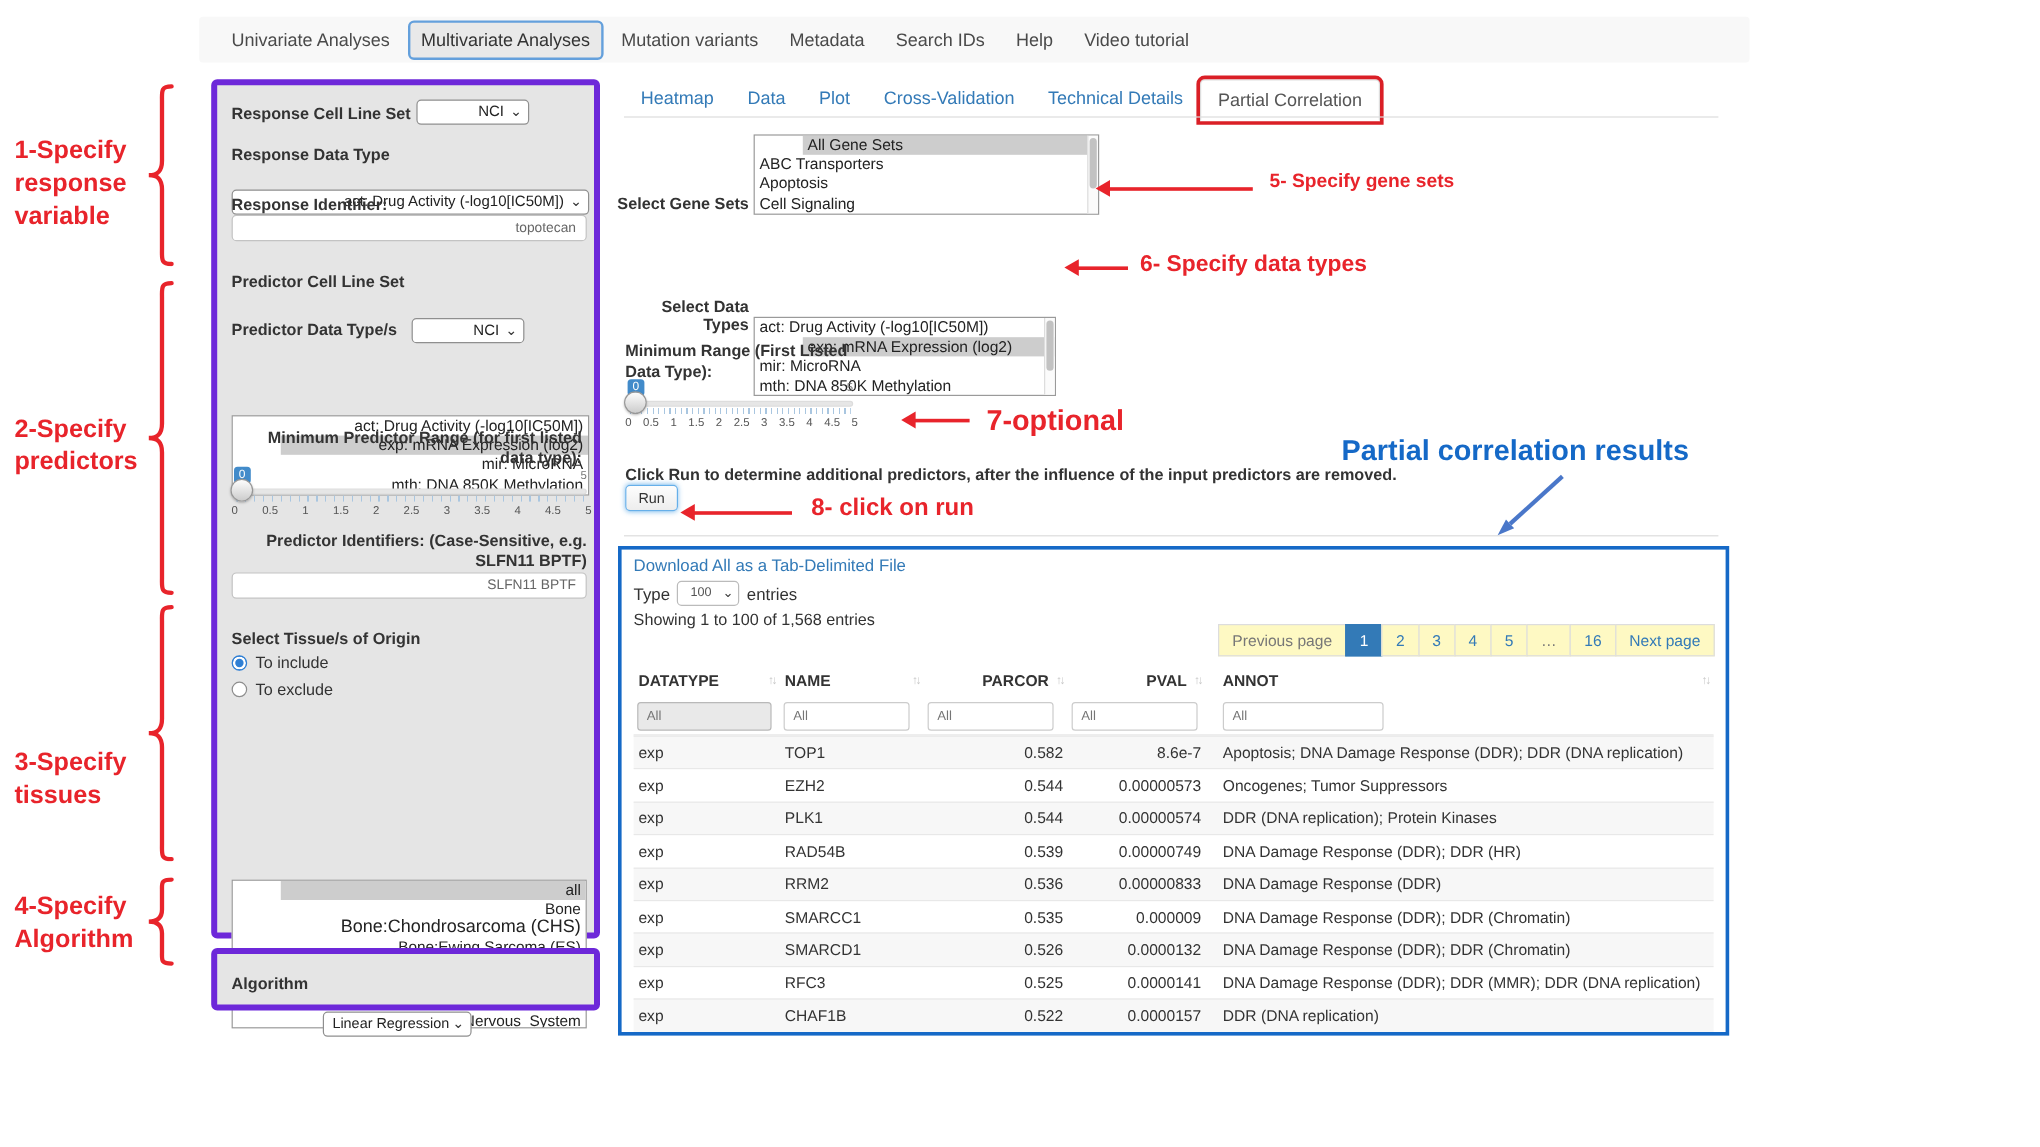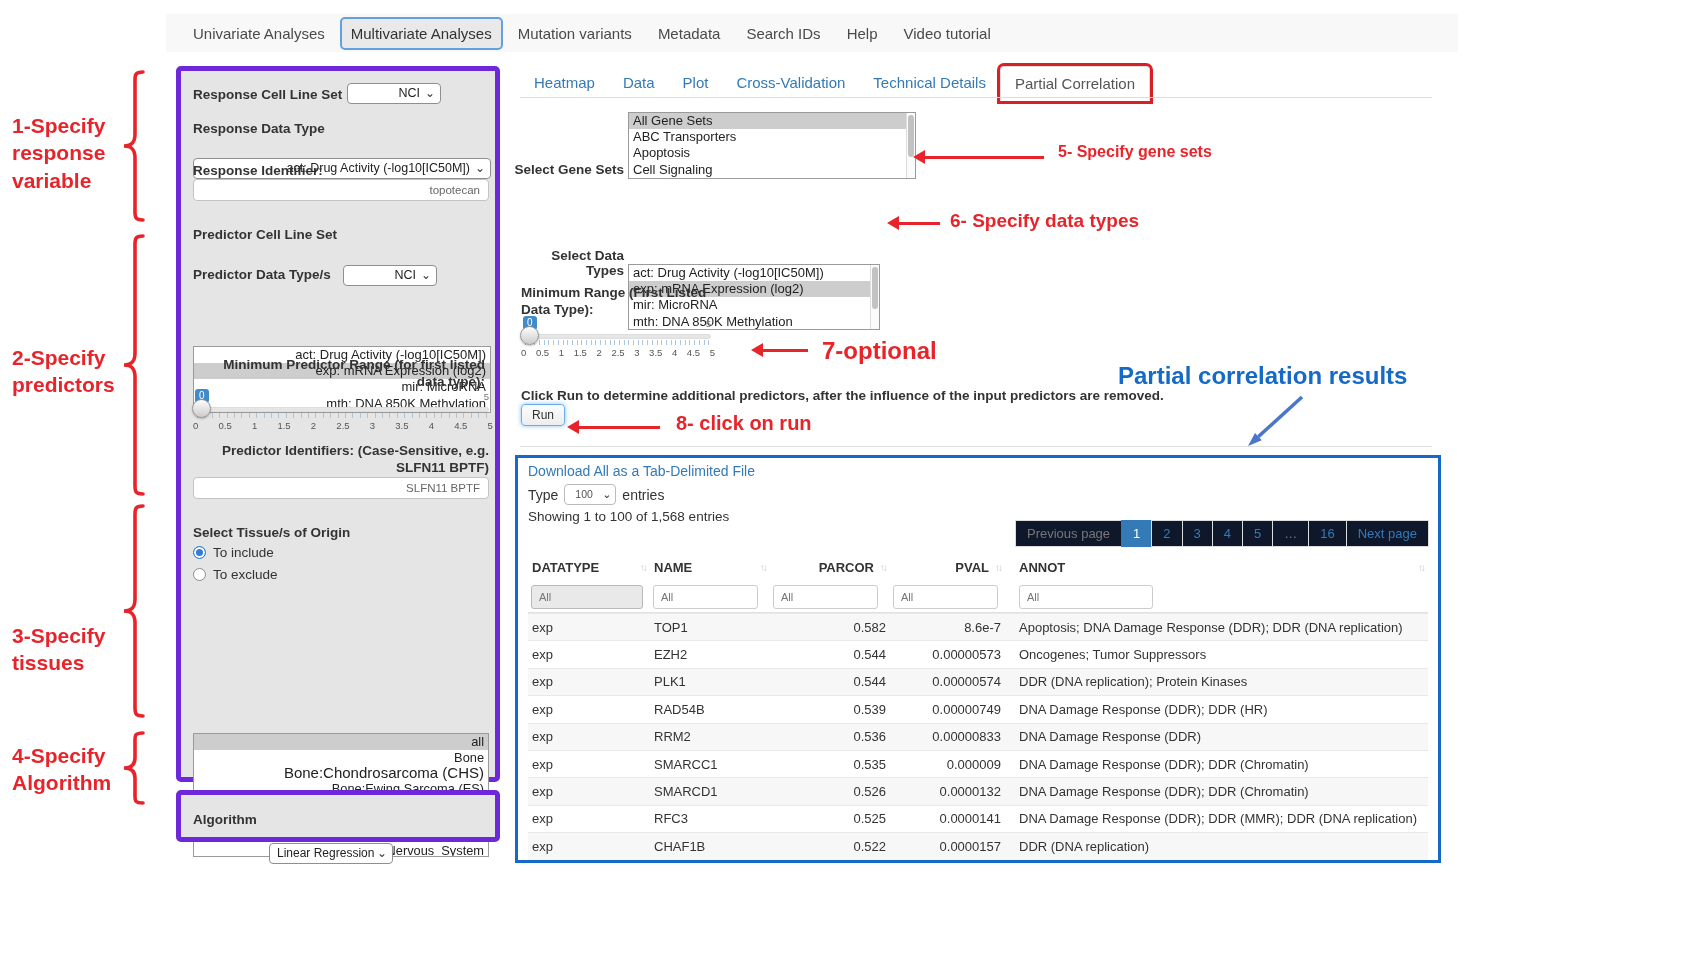--- a/index.html
+++ b/index.html
@@ -22,21 +22,21 @@
 
   .select { position:relative; background:#fff; border:1px solid #8f8f8f; border-radius:4px;
             font-size:12.5px; color:#222; padding:2px 20px 2px 7px; height:21px; white-space:nowrap; overflow:hidden; }
   .select .chev { position:absolute; right:5px; top:45%; transform:translateY(-50%); font-size:12px; color:#333; }
 
   .tinput { background:#fff; border:1px solid #c3c3c3; border-radius:4px; height:22px; font-size:11.5px;
             color:#666; padding:4px 8px; white-space:nowrap; overflow:hidden; }
 
   .listbox { position:relative; background:#fff; border:1px solid #9a9a9a; overflow:hidden; }
   .option { font-size:13px; color:#222; line-height:16.2px; padding:0 4px; white-space:nowrap; }
-  .option.sel { background:#cdcdcd; }
+  .option.sel { background:#cdcdcd;margin-left:40px; }
   .sb { position:absolute; right:0; top:0; bottom:0; width:9px; background:#fbfbfb; border-left:1px solid #ddd; }
   .sb-thumb { position:absolute; right:1px; top:2px; width:6px; height:42px; background:#c2c2c2; border-radius:3px; }
 
   
   .slider { position:absolute; }
   .sl-badge { position:absolute; left:0; top:-2px; background:#428bca; color:#fff; font-size:10px;
               line-height:14px; padding:0 4px; border-radius:3px; }
   .sl-max { position:absolute; right:0; top:0; font-size:9.5px; color:#777; }
   .sl-track { position:absolute; left:0; right:0; top:16px; height:5px; background:#e6e6e6; border-radius:3px; border:1px solid #ddd; }
   .sl-ticks { position:absolute; left:2px; right:2px; top:22px; height:5px;
@@ -79,21 +79,21 @@
   
   .results-box { position:absolute; left:515px; top:455px; width:926px; height:408px; border:3px solid #1569c7; background:#fff; }
   .rb { position:absolute; }
   .link { color:#337ab7; font-size:14px; }
   .show-row { display:flex; align-items:center; gap:6px; font-size:14px; color:#333; }
   .show-select { position:relative; width:52px; height:21px; border:1px solid #bbb; border-radius:4px; background:#fff;
                  font-size:10.5px; color:#555; padding:3px 16px 0 10px; }
   .show-select .chev { position:absolute; right:4px; top:45%; transform:translateY(-50%); font-size:11px; color:#333; }
 
   .pagination { position:absolute; right:9px; top:62px; display:flex; }
-  .pg { border:1px solid #ddd; background:#0f172a; color:#337ab7; font-size:13px; padding:5px 11px; margin-left:-1px; min-width:30px; text-align:center; }
+  .pg { border:1px solid #ddd; background:#fef9c3; color:#337ab7; font-size:13px; padding:5px 11px; margin-left:-1px; min-width:30px; text-align:center; }
   .pg.prev { color:#777; }
   .pg.dots { color:#777; }
   .pg.active { background:#337ab7; border-color:#337ab7; color:#fff; }
 
   .tbl { position:absolute; left:10px; right:10px; top:96px; }
   .tr { display:grid; grid-template-columns:122px 120px 120px 115px 1fr; align-items:center; }
   .th { font-weight:bold; font-size:13px; height:27px; }
   .th .h { display:flex; align-items:center; padding:0 4px; }
   .th .h.r { justify-content:flex-end; }
   .sort { color:#c8c8c8; font-size:10px; letter-spacing:-2px; margin-left:6px; }

